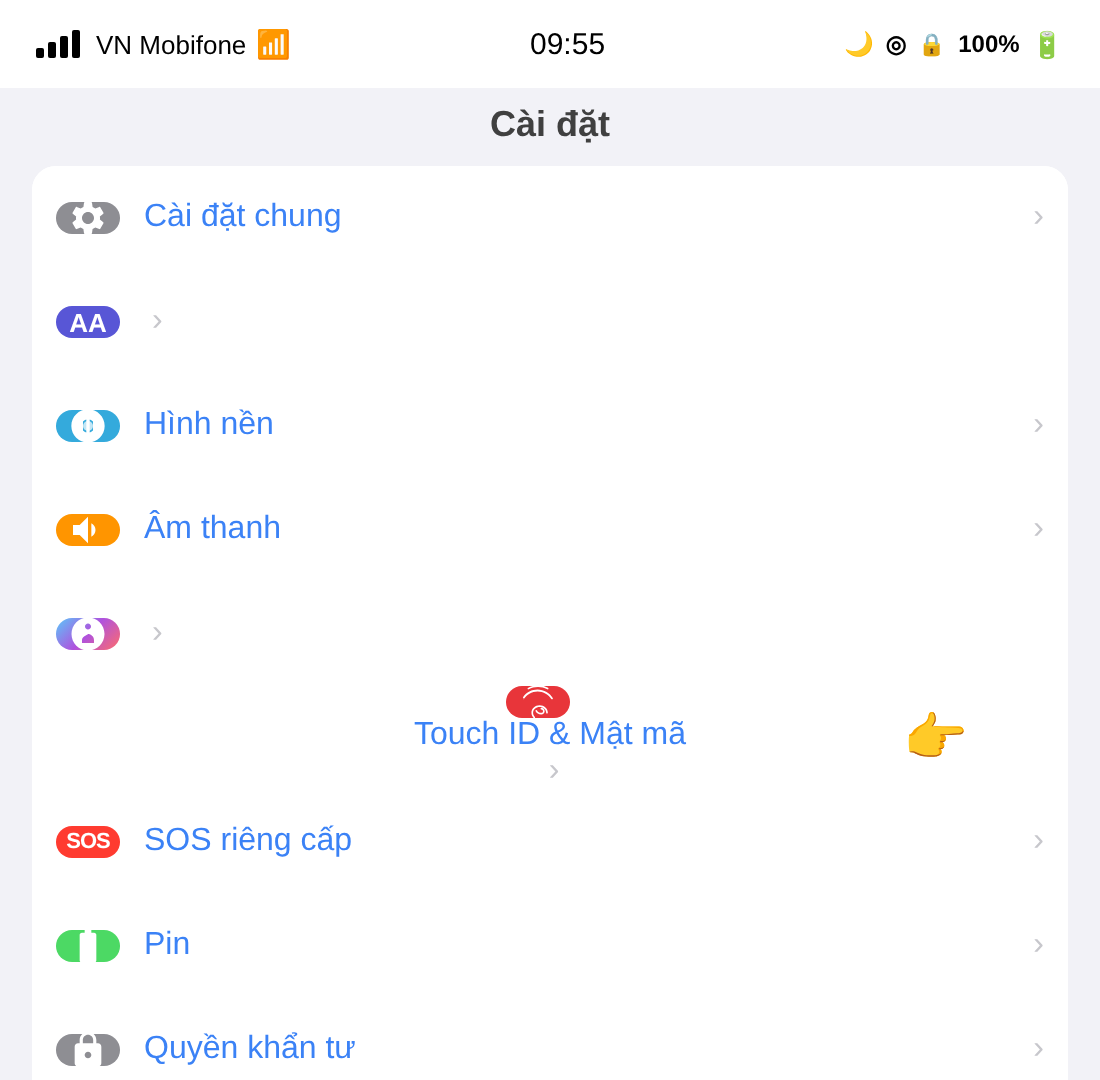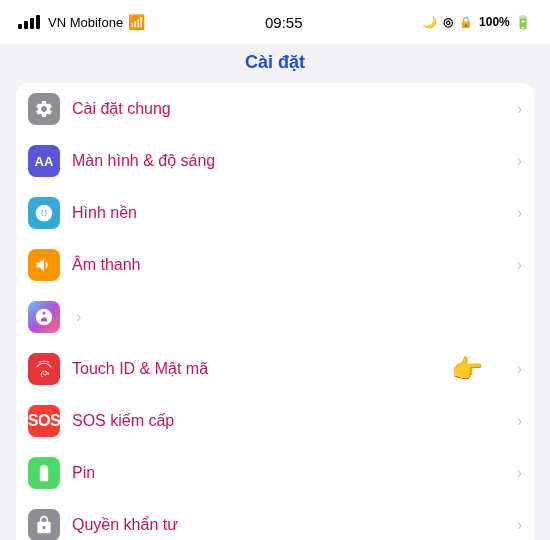--- a/index.html
+++ b/index.html
@@ -42,21 +42,21 @@
       font-size: 12px;
     }
 
     
     .page-title-bar {
       background: #f2f2f7;
       text-align: center;
       padding: 8px 0 10px;
       font-size: 18px;
       font-weight: 600;
-      color: #1d4ed8;
+      color: #404040;
     }
 
     
     .settings-section {
       background: #fff;
       border-radius: 12px;
       margin: 0 16px 10px;
       overflow: hidden;
     }
 
@@ -74,35 +74,35 @@
       position: absolute;
       bottom: 0;
       left: 54px;
       right: 0;
       height: 0.5px;
       background: #c8c7cc;
     }
 
     .item-icon {
       width: 32px;
-      height: 32px;
+      height: 16px;
       border-radius: 8px;
       display: flex;
       align-items: center;
       justify-content: center;
       margin-right: 12px;
       flex-shrink: 0;
       font-size: 17px;
       color: #fff;
     }
 
     .item-label {
       flex: 1;
       font-size: 16px;
-      color: #be185d;
+      color: #3b82f6;
     }
 
     .chevron {
       color: #c7c7cc;
       font-size: 16px;
       margin-left: 4px;
     }
 
     
     .icon-gray { background: #8e8e93; }
@@ -118,25 +118,25 @@
     .pointing-hand {
       position: absolute;
       right: 50px;
       top: 50%;
       transform: translateY(-50%);
       font-size: 26px;
       pointer-events: none;
       z-index: 10;
     }
 
-    .touch-id-row { position: relative; }
+    .touch-id-row { position: relative; flex-direction: column; }
 
     
     .sos-text {
-      font-size: 16px;
+      font-size: 11px;
       font-weight: 700;
       color: #fff;
       letter-spacing: -0.5px;
     }
 
     
     .aa-text {
       font-size: 13px;
       font-weight: 700;
       color: #fff;
@@ -179,21 +179,20 @@
         </svg>
     </div>
     <span class="item-label">Cài đặt chung</span>
     <span class="chevron">›</span>
   </div>
 
   <div class="settings-item">
     <div class="item-icon icon-blue-aa">
       <span class="aa-text">AA</span>
     </div>
-    <span class="item-label">Màn hình &amp; độ sáng</span>
     <span class="chevron">›</span>
   </div>
 
   <div class="settings-item">
     <div class="item-icon icon-teal">
       <svg width="20" height="20" viewBox="0 0 24 24" fill="white">
           <path d="M12 2C6.48 2 2 6.48 2 12s4.48 10 10 10 10-4.48 10-10S17.52 2 12 2zm-1 14H9V8h2v8zm4 0h-2V8h2v8z"></path>
           <circle cx="12" cy="12" r="3" fill="white" opacity="0.7"></circle>
           <path d="M12 6c-3.31 0-6 2.69-6 6s2.69 6 6 6 6-2.69 6-6-2.69-6-6-6zm0 10c-2.21 0-4-1.79-4-4s1.79-4 4-4 4 1.79 4 4-1.79 4-4 4z"></path>
         </svg>
@@ -229,21 +228,21 @@
     </div>
     <span class="item-label">Touch ID &amp; Mật mã</span>
     <span class="pointing-hand">👉</span>
     <span class="chevron">›</span>
   </div>
 
   <div class="settings-item">
     <div class="item-icon icon-orange-sos">
       <span class="sos-text">SOS</span>
     </div>
-    <span class="item-label">SOS kiếm cấp</span>
+    <span class="item-label">SOS riêng cấp</span>
     <span class="chevron">›</span>
   </div>
 
   <div class="settings-item">
     <div class="item-icon icon-green">
       <svg width="20" height="20" viewBox="0 0 24 24" fill="white">
           <path d="M15.67 4H14V2h-4v2H8.33C7.6 4 7 4.6 7 5.33v15.33C7 21.4 7.6 22 8.33 22h7.33c.74 0 1.34-.6 1.34-1.33V5.33C17 4.6 16.4 4 15.67 4z"></path>
         </svg>
     </div>
     <span class="item-label">Pin</span>

